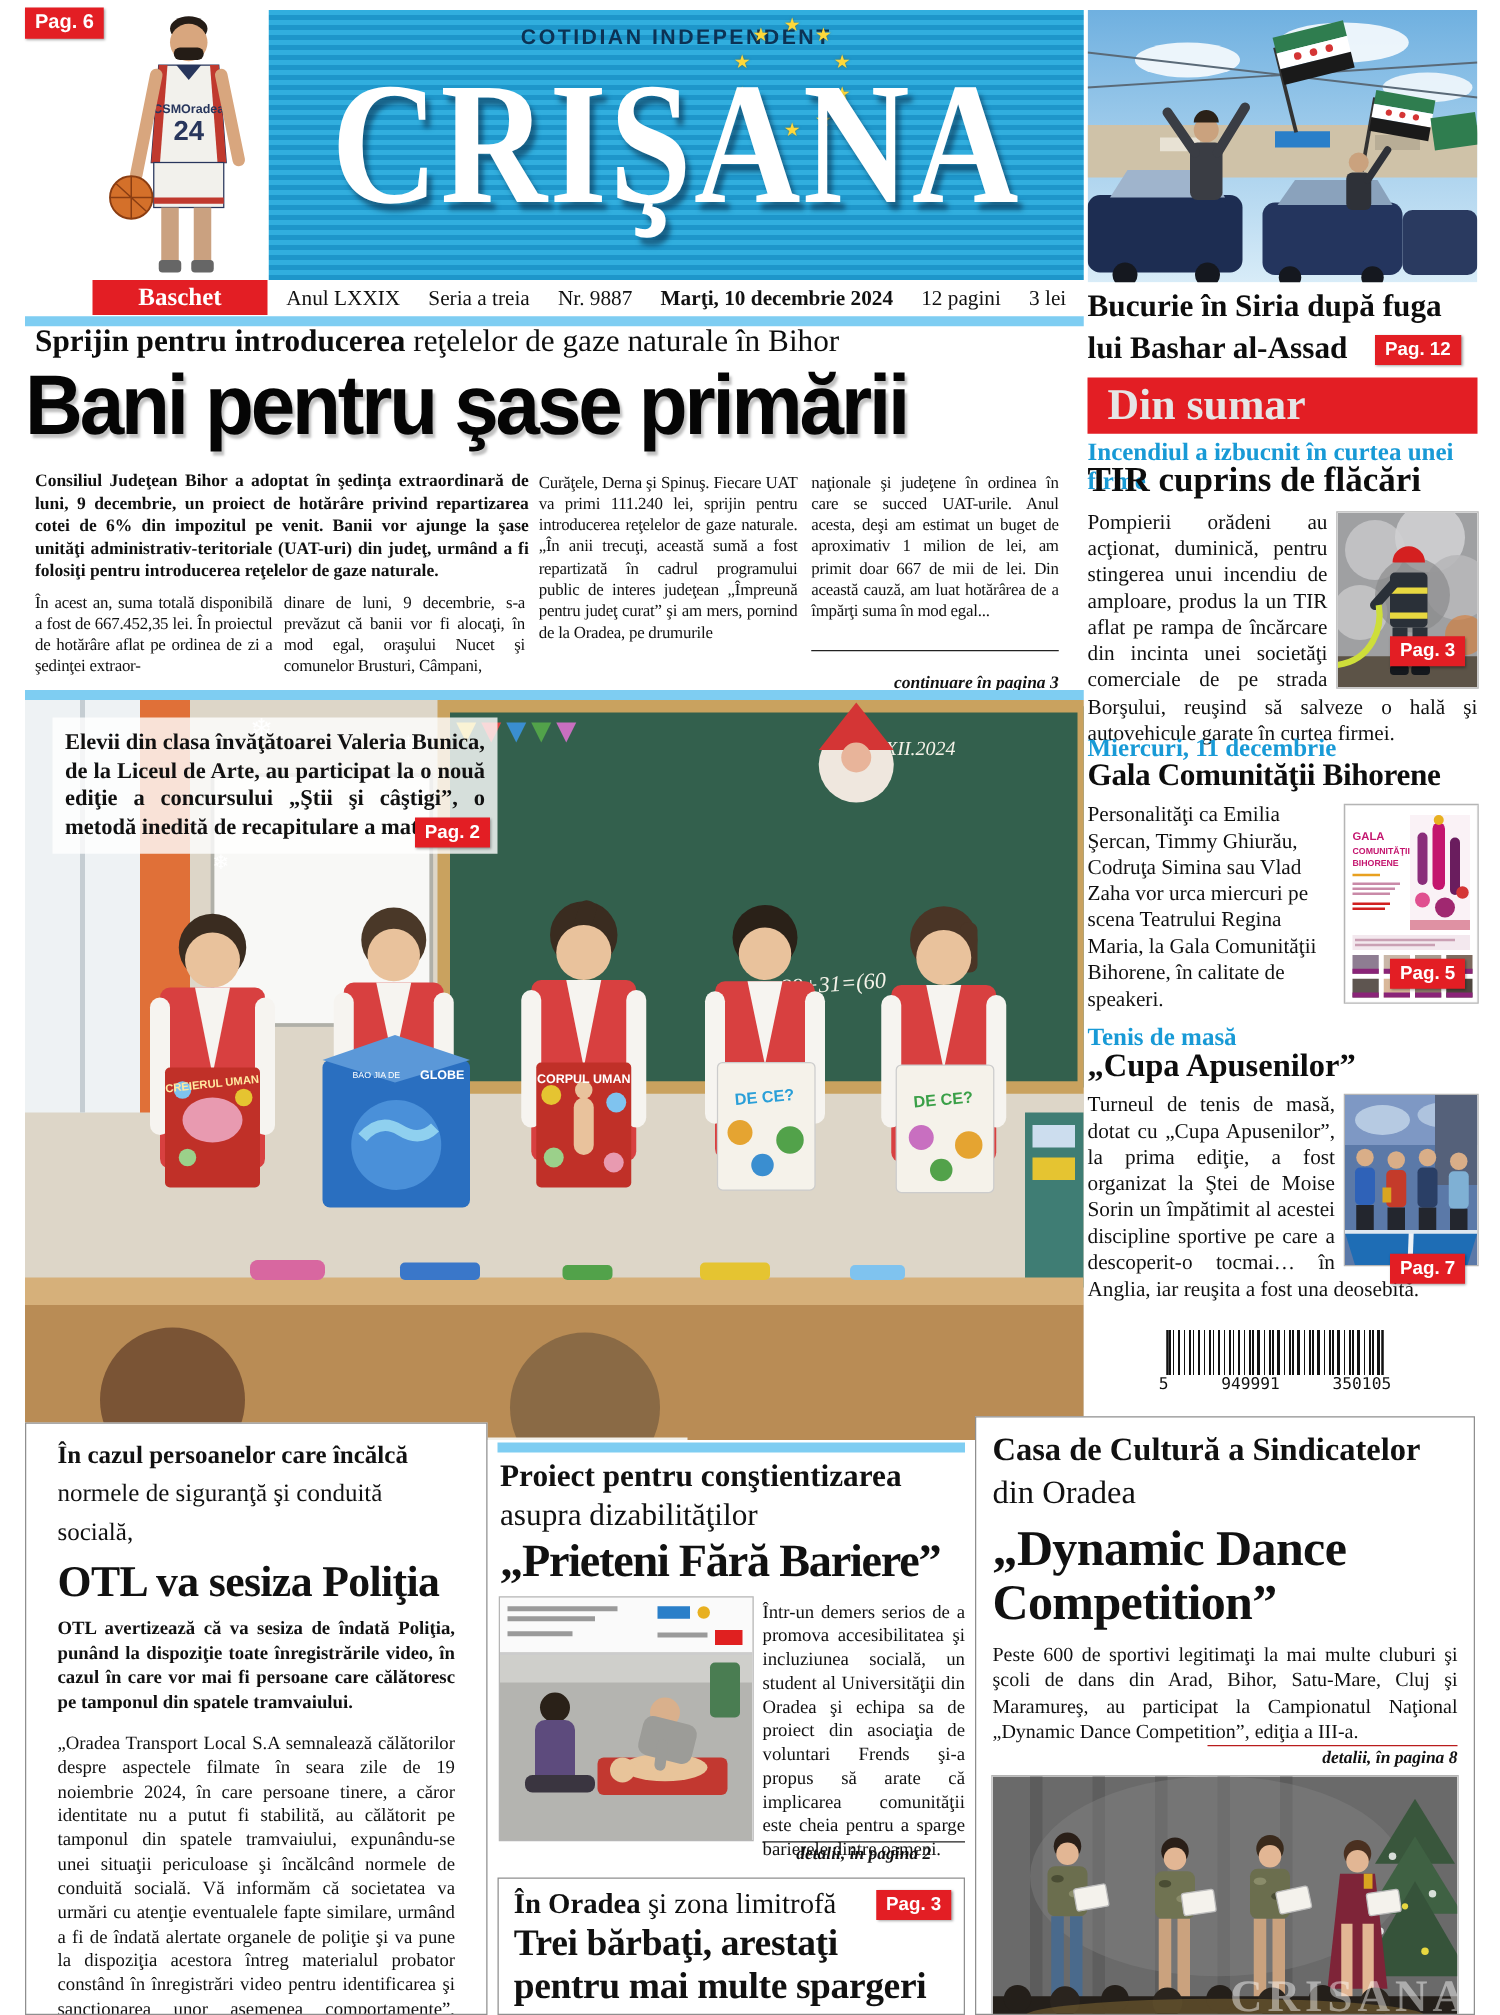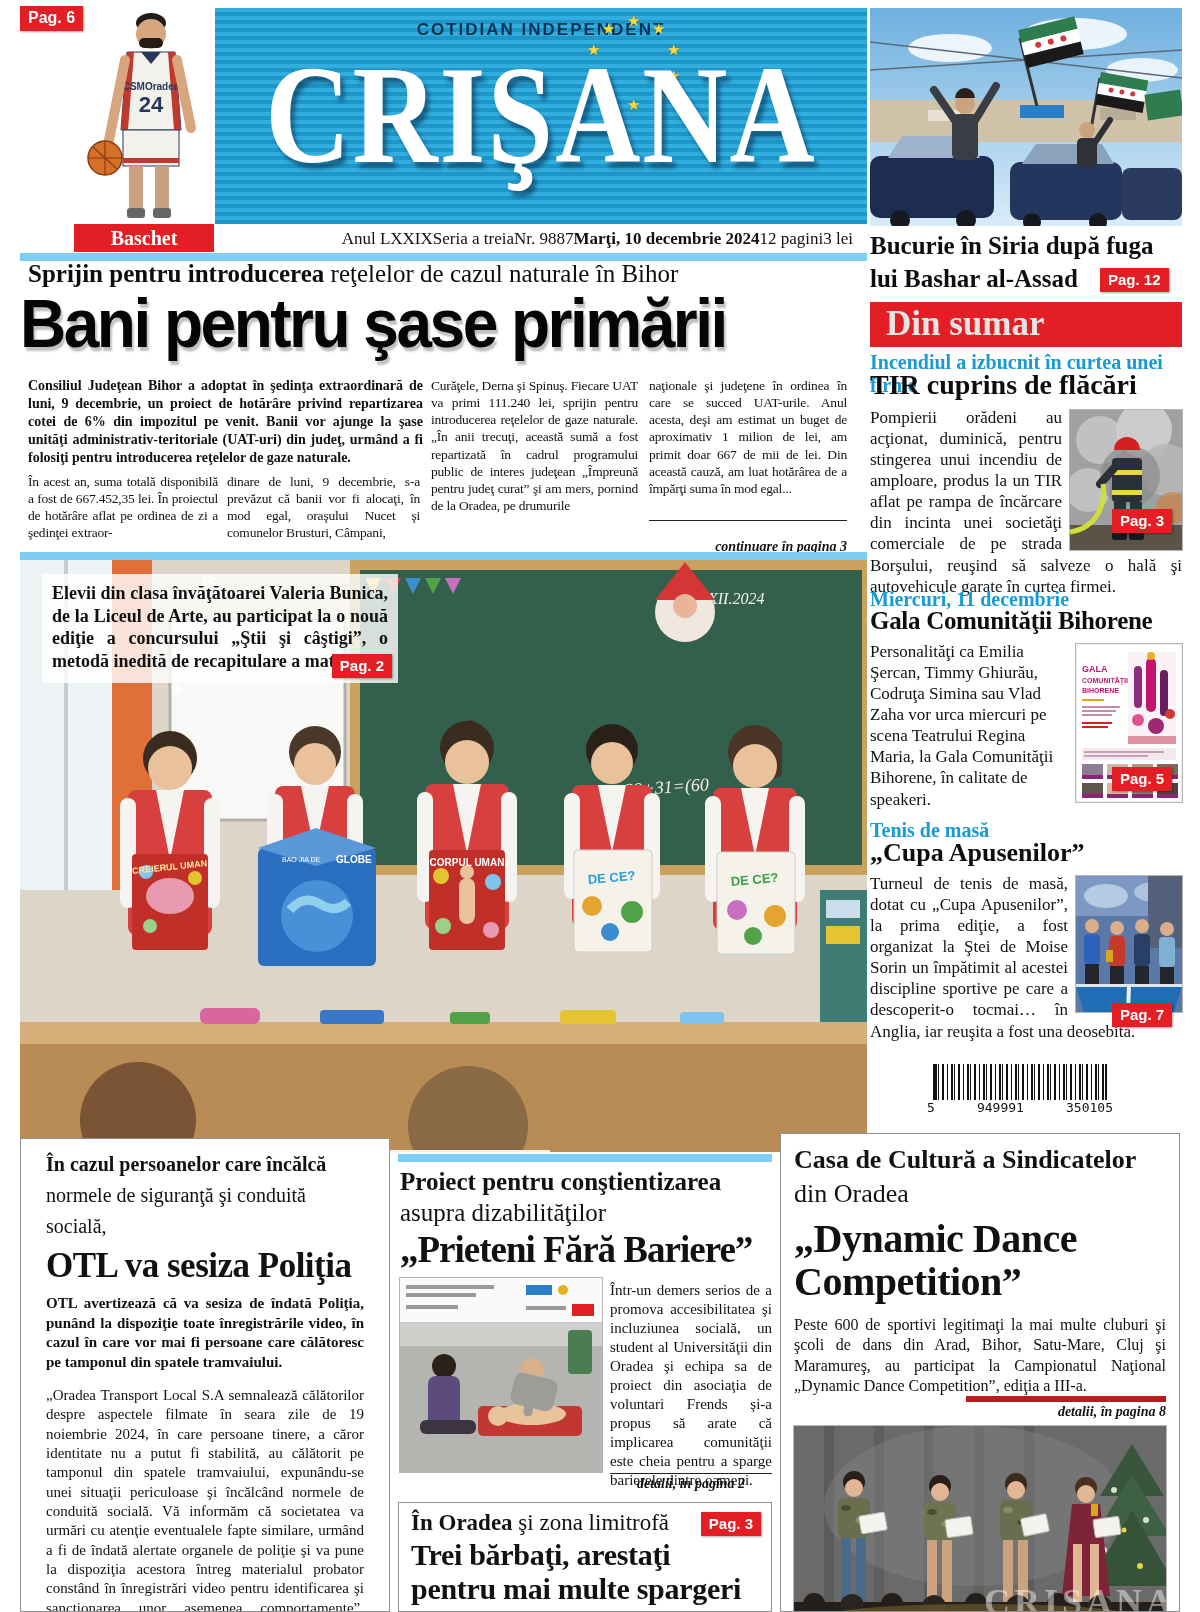--- a/index.html
+++ b/index.html
@@ -39,21 +39,21 @@
   .eu-star { position:absolute; color:#ffd83a; font-size:15px; line-height:1;
     text-shadow:0 0 2px rgba(120,90,0,.6); }
   #masthead-title {
     position:absolute; top:22px; left:0; width:100%; text-align:center;
     font-weight:bold; font-size:118px; line-height:160px; color:#ffffff;
     letter-spacing:2px; transform:scaleY(1.18); transform-origin:50% 30%;
     text-shadow:4px 5px 4px rgba(8,40,70,.55);
   }
   #infobar {
     left:215px; top:224px; width:652px; height:29px; background:#fff;
-    display:flex; align-items:center; justify-content:flex-end;
+    display:flex; align-items:center; justify-content:space-between;
     font-size:17px; padding:0 14px; white-space:nowrap;
   }
   #infobar .bold { font-weight:bold; }
   .cyanbar { background:#7ecdf2; }
   #cyan-top { left:20px; top:253px; width:847px; height:8px; }
 
   
   #lead-kicker { left:28px; top:260px; width:820px; font-size:25px; color:#0d0d0d; }
   #lead-kicker b { font-weight:bold; }
   #lead-headline {
@@ -133,21 +133,21 @@
   #arrest-box { left:398px; top:1502px; width:374px; height:110px; padding:7px 12px; }
   #arrest-kicker { font-size:23px; }
   #arrest-kicker b { font-weight:bold; }
   #arrest-badge { position:absolute; right:10px; top:9px; }
   #arrest-headline { font-size:30px; font-weight:bold; line-height:1.13; margin-top:2px; letter-spacing:-0.3px; }
 
   #dance-box { left:780px; top:1133px; width:400px; height:479px; padding:9px 13px; }
   .dance-k { font-size:26px; line-height:1.3; }
   #dance-headline { font-size:40px; font-weight:bold; line-height:1.08; margin-top:6px; letter-spacing:-0.5px; }
   #dance-body { font-size:16px; line-height:1.27; margin-top:12px; }
-  #dance-more { width:200px; margin-left:auto; border-top:6px solid #b91c1c; padding-top:2px;
+  #dance-more { width:200px; margin-left:auto; border-top:1px solid #b91c1c; padding-top:2px;
     text-align:right; font-style:italic; font-weight:bold; font-size:14px; }
   #dance-photo { width:372px; height:196px; margin-top:6px; overflow:hidden; outline:1px solid #b5b5b5; }
 
   svg { display:block; }
 </style>
 </head>
 <body>
 
 <div class="page">
 
@@ -197,21 +197,21 @@
     <span>Anul LXXIX</span>
     <span>Seria a treia</span>
     <span>Nr. 9887</span>
     <span class="bold">Marţi, 10 decembrie 2024</span>
     <span>12 pagini</span>
     <span>3 lei</span>
   </div>
   <div class="abs cyanbar" id="cyan-top"></div>
 
   <div class="abs" id="lead-kicker">
-    <b>Sprijin pentru introducerea</b><span> reţelelor de cazul naturale în Bihor</span>
+    <b>Sprijin pentru introducerea</b><span> reţelelor de gaze naturale în Bihor</span>
   </div>
   <div class="abs" id="lead-headline">Bani pentru şase primării</div>
   <div class="abs jbody" id="lead-intro">Consiliul Judeţean Bihor a adoptat în şedinţa extraordinară de luni, 9 decembrie, un proiect de hotărâre privind repartizarea cotei de 6% din impozitul pe venit. Banii vor ajunge la şase unităţi administrativ-teritoriale (UAT-uri) din judeţ, urmând a fi folosiţi pentru introducerea reţelelor de gaze naturale.</div>
   <div class="abs jbody body-col" id="lead-col1">În acest an, suma totală disponibilă a fost de 667.452,35 lei. În proiectul de hotărâre aflat pe ordinea de zi a şedinţei extraor-</div>
   <div class="abs jbody body-col" id="lead-col2">dinare de luni, 9 decembrie, s-a prevăzut că banii vor fi alocaţi, în mod egal, oraşului Nucet şi comunelor Brusturi, Câmpani,</div>
   <div class="abs jbody body-col" id="lead-col3">Curăţele, Derna şi Spinuş. Fiecare UAT va primi 111.240 lei, sprijin pentru introducerea reţelelor de gaze naturale. „În anii trecuţi, această sumă a fost repartizată în cadrul programului public de interes judeţean „Împreună pentru judeţ curat” şi am mers, pornind de la Oradea, pe drumurile</div>
   <div class="abs jbody body-col" id="lead-col4">naţionale şi judeţene în ordinea în care se succed UAT-urile. Anul acesta, deşi am estimat un buget de aproximativ 1 milion de lei, am primit doar 667 de mii de lei. Din această cauză, am luat hotărârea de a împărţi suma în mod egal...</div>
   <div class="abs" id="lead-cont">continuare în pagina 3</div>
   <div class="abs cyanbar" id="cyan-mid"></div>
 

